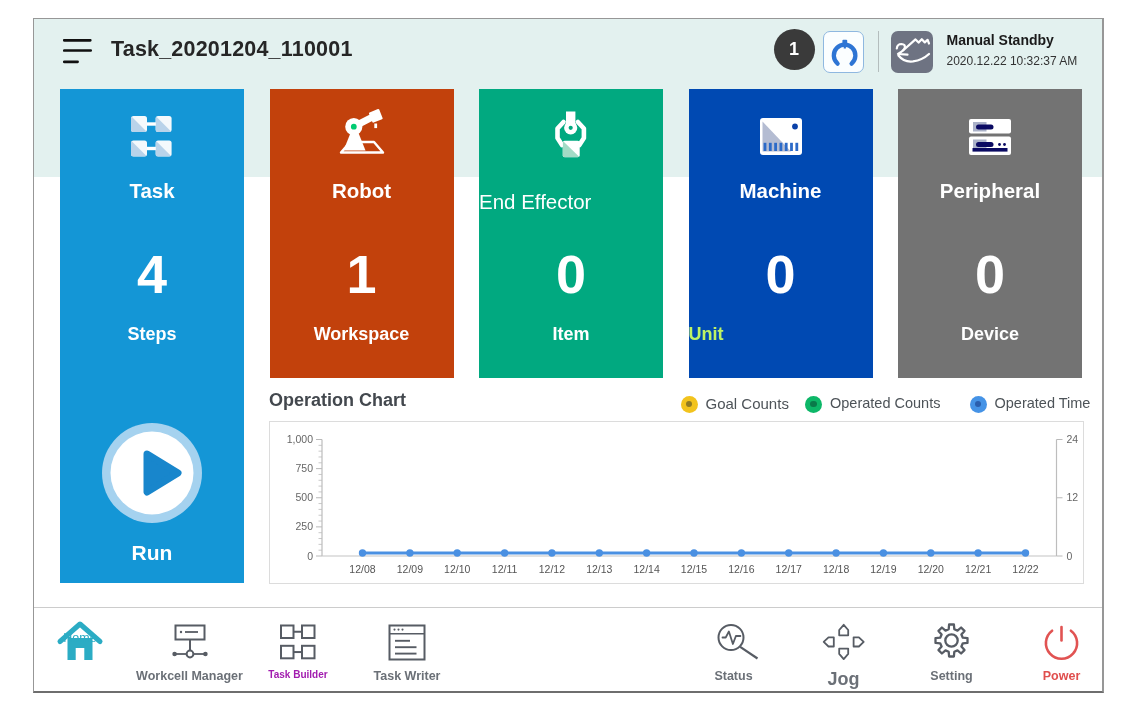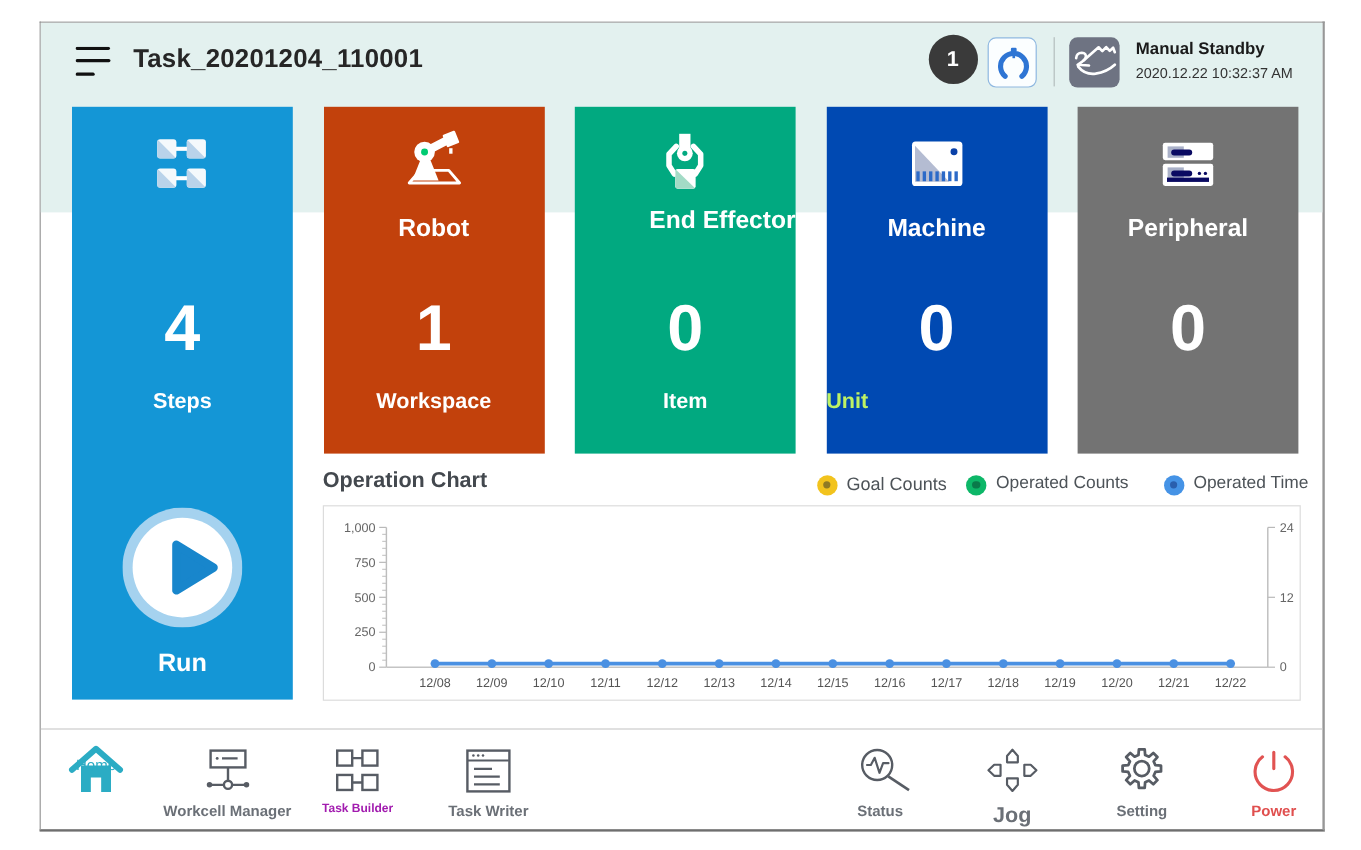--- a/index.html
+++ b/index.html
@@ -55,20 +55,21 @@
 <rect x="17" y="32.8" width="10.6" height="3.4" fill="#fff"></rect>
 <rect x="2" y="2" width="16" height="16" rx="2.5" fill="#f4f9fc"></rect>
 <polygon points="2,2 18,18 2,18" fill="#b9d3ea" clip-path="url(#tq1)"></polygon>
 <rect x="26.6" y="2" width="16" height="16" rx="2.5" fill="#f4f9fc"></rect>
 <polygon points="26.6,2 42.6,18 26.6,18" fill="#b9d3ea" clip-path="url(#tq2)"></polygon>
 <rect x="2" y="26.5" width="16" height="16" rx="2.5" fill="#f4f9fc"></rect>
 <polygon points="2,26.5 18,42.5 2,42.5" fill="#b9d3ea" clip-path="url(#tq3)"></polygon>
 <rect x="26.6" y="26.5" width="16" height="16" rx="2.5" fill="#f4f9fc"></rect>
 <polygon points="26.6,26.5 42.6,42.5 26.6,42.5" fill="#b9d3ea" clip-path="url(#tq4)"></polygon>
 </svg>
+<div style="position:absolute;left:0;top:89.5px;width:100%;text-align:center;font-size:20.5px;font-weight:bold;color:#fff">Task</div>
 <div style="position:absolute;left:0;top:132px;width:100%;text-align:center;font-size:54px;font-weight:bold;color:#fff;line-height:106px">4</div>
 <div style="position:absolute;left:0;top:235px;width:100%;text-align:center;font-size:18px;font-weight:bold;color:#fff">Steps</div>
 <svg width="100" height="100" viewBox="0 0 100 100" style="position:absolute;left:42px;top:334px">
 <circle cx="50" cy="50" r="50" fill="#a5d2ef"></circle>
 <circle cx="50" cy="50" r="41.5" fill="#fff"></circle>
 <path d="M45,31 L76,50 L45,69 Z" fill="#1886cc" stroke="#1886cc" stroke-width="7" stroke-linejoin="round"></path>
 </svg>
       <div style="position:absolute;left:0;top:452px;width:100%;text-align:center;font-size:21px;font-weight:bold;color:#fff">Run</div>
 </div>
 <div style="position:absolute;left:235.5px;top:70px;width:184px;height:289px;background:#c2410c">
@@ -94,21 +95,21 @@
           </clipPath>
         </defs>
 <rect x="18" y="3.5" width="9.4" height="13" fill="#fff"></rect>
 <path d="M15.5,14 L9.5,20.5 v9.5 l4.5,7" fill="none" stroke="#fff" stroke-width="4.6" stroke-linejoin="round" stroke-linecap="round"></path>
 <path d="M29.9,14 L35.9,20.5 v9.5 l-4.5,7" fill="none" stroke="#fff" stroke-width="4.6" stroke-linejoin="round" stroke-linecap="round"></path>
 <circle cx="22.7" cy="19.8" r="6.6" fill="#fff"></circle>
 <circle cx="22.7" cy="19.8" r="2.1" fill="#01a980"></circle>
 <rect x="14.7" y="32.8" width="17" height="16.4" rx="2" fill="#fff"></rect>
 <polygon points="14.7,32.8 31.7,49.2 14.7,49.2" fill="#a3dbc6" clip-path="url(#eesq)"></polygon>
 </svg>
-<div style="position:absolute;left:0;top:83px;width:100%;text-align:right;font-size:20.5px;font-weight:bold;color:#fff">End Effector</div>
+<div style="position:absolute;left:0;top:101px;width:100%;text-align:left;font-size:20.5px;font-weight:normal;color:#fff">End Effector</div>
 <div style="position:absolute;left:0;top:132px;width:100%;text-align:center;font-size:54px;font-weight:bold;color:#fff;line-height:106px">0</div>
 <div style="position:absolute;left:0;top:235px;width:100%;text-align:center;font-size:18px;font-weight:bold;color:#fff">Item</div>
 
 </div>
 <div style="position:absolute;left:654.5px;top:70px;width:184px;height:289px;background:#0049b2">
 <svg width="46" height="42" viewBox="0 0 46 42" style="position:absolute;left:69.5px;top:27px">
 <rect x="2" y="2" width="42" height="37" rx="3" fill="#fff"></rect>
 <polygon points="4.5,5.5 4.5,35.5 33,35.5" fill="#b4bcd2"></polygon>
 <circle cx="37" cy="10.5" r="2.9" fill="#0a41a8"></circle>
 <rect x="5.6" y="26.8" width="2.8" height="8.2" fill="#2c6ac8"></rect>
@@ -131,20 +132,21 @@
 <rect x="9" y="7.5" width="17.5" height="5" rx="2.5" fill="#0a0a62"></rect>
 <rect x="2" y="19.5" width="42" height="18.5" rx="2" fill="#fff"></rect>
 <rect x="6" y="22.5" width="13.5" height="9.5" fill="#aab1c8"></rect>
 <rect x="9" y="25" width="17.5" height="5" rx="2.5" fill="#0a0a62"></rect>
 <circle cx="32.5" cy="27.5" r="1.4" fill="#0a0a62"></circle>
 <circle cx="37.5" cy="27.5" r="1.4" fill="#0a0a62"></circle>
 <rect x="5.5" y="31" width="35" height="3.6" fill="#0a0a62"></rect>
 </svg>
 <div style="position:absolute;left:0;top:89.5px;width:100%;text-align:center;font-size:20.5px;font-weight:bold;color:#fff">Peripheral</div>
 <div style="position:absolute;left:0;top:132px;width:100%;text-align:center;font-size:54px;font-weight:bold;color:#fff;line-height:106px">0</div>
+<div style="position:absolute;left:0;top:235px;width:100%;text-align:center;font-size:18px;font-weight:bold;color:#fff">Device</div>
 
 </div>
 
 <div class="abs" style="left:235px;top:370.5px;font-size:18px;font-weight:bold;color:#43484e">Operation Chart</div>
 <div style="position:absolute;left:646.5px;top:376.5px;width:17px;height:17px;border-radius:50%;background:#f2c31d"></div>
 <div style="position:absolute;left:651.7px;top:381.7px;width:6.6px;height:6.6px;border-radius:50%;background:#8f7a24"></div>
 <div style="position:absolute;left:671.5px;top:376px;font-size:15px;color:#4d5358">Goal Counts</div>
 <div style="position:absolute;left:771.0px;top:376.5px;width:17px;height:17px;border-radius:50%;background:#0db768"></div>
 <div style="position:absolute;left:776.2px;top:381.7px;width:6.6px;height:6.6px;border-radius:50%;background:#0a7a4a"></div>
 <div style="position:absolute;left:796px;top:376px;font-size:14.5px;color:#4d5358">Operated Counts</div>

